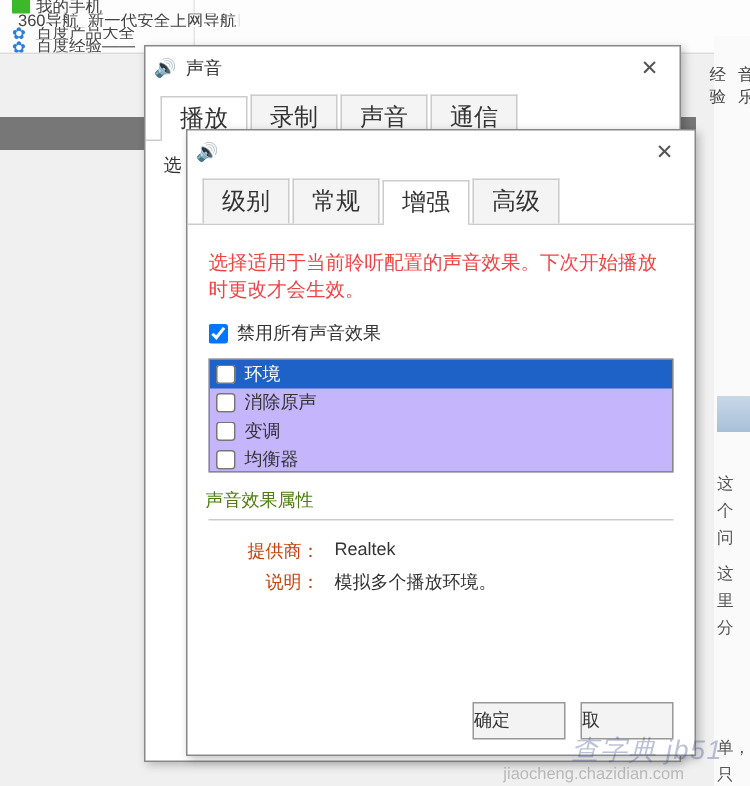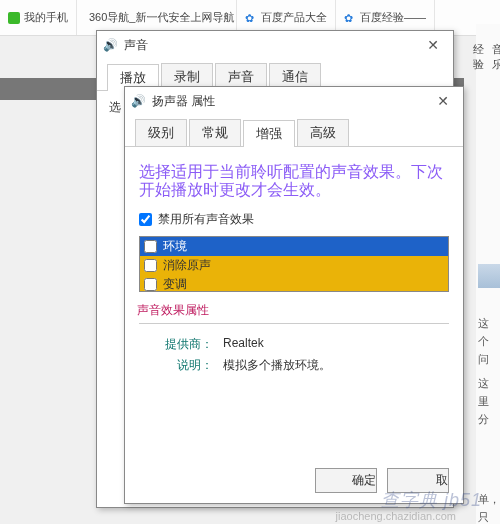--- a/index.html
+++ b/index.html
@@ -13,20 +13,21 @@
     overflow: hidden;
     position: relative;
     color: #333;
   }
   
   .tabs {
     display: flex;
     background: #fdfdfd;
     border-bottom: 1px solid #ddd;
     height: 36px;
+    flex-direction: column;
   }
   .tab {
     display: flex;
     align-items: center;
     padding: 0 8px;
     border-right: 1px solid #e5e5e5;
     gap: 4px;
     max-width: 130px;
     white-space: nowrap;
     overflow: hidden;
@@ -67,61 +68,61 @@
     font-size:12px; color:#333;
   }
   .titlebar .t-left { display:flex; align-items:center; gap:6px; }
   .close { width:28px; text-align:center; font-size:14px; color:#555; }
   .tabrow {
     display:flex; gap:0; padding:4px 10px 0 10px;
     border-bottom:1px solid #ccc;
   }
   .dtab {
     padding:4px 12px;
-    font-size:13px;
+    font-size:16px;
     color:#333;
     background:#f4f4f4;
     border:1px solid #ccc;
     border-bottom:none;
     margin-right:2px;
   }
   .dtab.active { background:#fff; position:relative; top:1px; font-weight:500; }
   
   .dlg-speaker { left:124px; top:86px; width:340px; height:418px; }
   .body-area { padding:8px 14px 0 14px; }
-  .desc { font-size:16px; color:#8b5cf6; line-height:18px; margin:8px 0 12px 0; }
+  .desc { font-size:13px; color:#ef4444; line-height:18px; margin:8px 0 12px 0; }
   .chk-row { display:flex; align-items:center; gap:6px; margin-bottom:8px; }
   .chk-row.secondary { margin-left:120px; color:#999; }
   .chk-row input[type=checkbox]{ margin:0; }
   .listbox {
     border:1px solid #888;
-    height:56px;
+    height:76px;
     overflow:hidden;
-    background:#eab308;
+    background:#c4b5fd;
     margin-bottom:10px;
   }
   .listitem { display:flex; align-items:center; gap:6px; padding:1px 4px; font-size:12px; }
   .listitem.selected { background:#1e62c8; color:#fff; }
   .listitem input[type=checkbox]{ margin:0; }
-  .group-label { font-size:12px; color:#be185d; margin:2px 0 4px -2px; }
+  .group-label { font-size:12px; color:#4d7c0f; margin:2px 0 4px -2px; }
   .group-inner { border-top:1px solid #ccc; padding:8px 0 0 14px; }
   .kv { display:flex; gap:10px; font-size:12px; margin:4px 0; }
-  .kv .k { width:60px; text-align:right; color:#0f766e; }
+  .kv .k { width:60px; text-align:right; color:#c2410c; }
   .settings-row { display:flex; align-items:center; gap:8px; margin:30px 0 0 60px; }
   .settings-row select {
     font-size:12px; padding:1px 4px; width:90px;
     background:#eee; border:1px solid #aaa;
   }
   .btnrow {
     position:absolute; bottom:10px; right:14px;
     display:flex; gap:10px;
   }
   .btn {
     min-width:62px; padding:3px 0;
-    text-align:right;
+    text-align:left;
     background:#f3f3f3;
     border:1px solid #999;
     font-size:12px;
     margin-top:35px;
   }
   .watermark {
     position:absolute; right:18px; bottom:12px;
     font-size:18px; color:rgba(60,80,140,0.35);
     font-style:italic; letter-spacing:1px;
     pointer-events:none;
@@ -183,35 +184,34 @@
   </div>
   <div style="padding:8px 12px;">
     <span>选</span>
   </div>
 </div>
 
 <div class="dlg dlg-speaker">
   <div class="titlebar">
     <div class="t-left">
       <span style="color:#888;">🔊</span>
-      <span>扬声器 属性</span>
     </div>
     <div class="close">✕</div>
   </div>
   <div class="tabrow">
     <div class="dtab">级别</div>
     <div class="dtab">常规</div>
     <div class="dtab active">增强</div>
     <div class="dtab">高级</div>
   </div>
 
   <div class="body-area">
     <div class="desc">选择适用于当前聆听配置的声音效果。下次开始播放时更改才会生效。</div>
 
-    <div style="display:flex; align-items:flex-end;">
+    <div style="display:flex; align-items:flex-start;flex-direction:column;">
       <label class="chk-row">
         <input type="checkbox" checked="" style="">
         <span>禁用所有声音效果</span>
       </label>
     </div>
 
     <div class="listbox">
       <div class="listitem selected">
         <input type="checkbox" style="">
         <span>环境</span>

